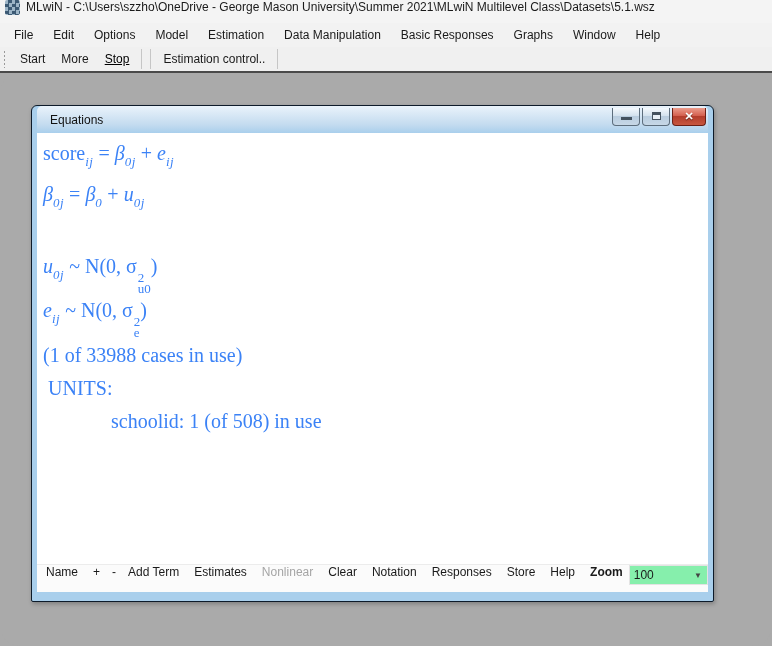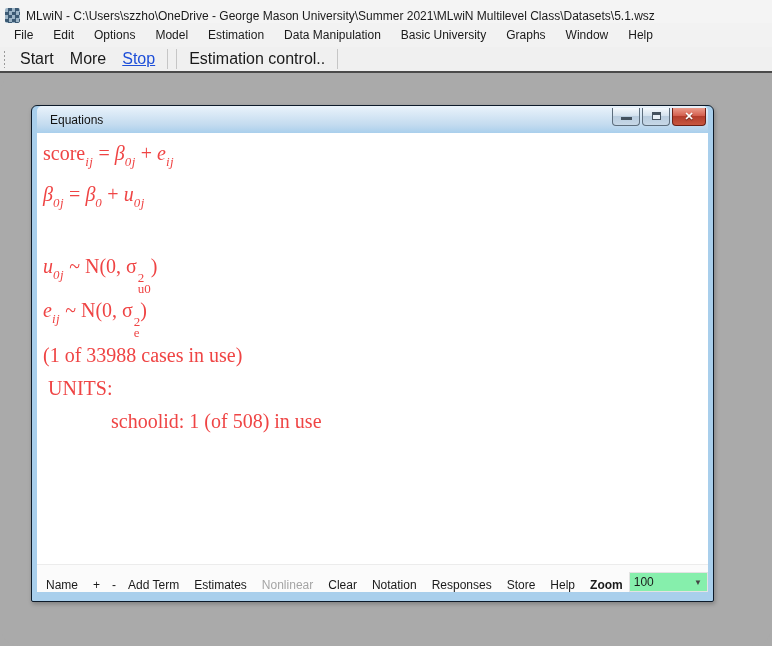--- a/index.html
+++ b/index.html
@@ -6,50 +6,50 @@
   html,body { width:772px; height:646px; }
   body {
     font-family:"Liberation Sans", sans-serif;
     background:#aaaaaa;
     overflow:hidden;
     position:relative;
   }
   
   .app-titlebar {
     height:23px; background:#f4f4f4;
-    display:flex; align-items:flex-end; gap:6px; padding-left:5px;
+    display:flex; align-items:flex-start; gap:6px; padding-left:5px;
   }
   .app-icon {
     width:15px; height:15px;
     background:repeating-conic-gradient(#3c5a74 0% 25%, #9cb4c6 25% 50%);
     background-size:7px 7px;
     border-radius:2px;
     flex:0 0 auto;
   }
   .app-title { font-size:12px; color:#1a1a1a; white-space:nowrap; }
   
   .menubar {
     height:24px; background:#f2f2f2;
     display:flex; align-items:center; font-size:12px; color:#1a1a1a;
     padding-left:4px;
   }
   .menu-item { padding:4px 10px; cursor:default; }
   
   .toolbar {
     height:26px; background:#f0f0f0;
-    display:flex; align-items:center; font-size:16px; color:#1a1a1a;
+    display:flex; align-items:center; font-size:12px; color:#1a1a1a;
     border-bottom:2px solid #4a4a4a;
   }
   .tb-handle {
     width:3px; height:18px; margin:0 6px 0 3px;
     background-image:radial-gradient(#9a9a9a 40%, transparent 45%);
     background-size:3px 4px;
   }
   .tb-btn { padding:3px 8px; white-space:nowrap; }
-  .tb-btn.disabled { color:#1d4ed8;text-decoration:underline; }
+  .tb-btn.disabled { color:#000000;text-decoration:underline; }
   .tb-sep { width:1px; height:20px; background:#c6c6c6; margin:0 4px; }
   
   .mdi { position:absolute; left:0; top:73px; right:0; bottom:0; background:#aaaaaa;border-radius:20px; }
   
   .eq-window {
     position:absolute; left:31px; top:32px; width:683px; height:497px;
     background:#a9cfec;
     border:1px solid #0d1b2a;
     border-radius:6px 6px 2px 2px;
     padding:0 5px 5px 5px;
@@ -83,40 +83,40 @@
   .glyph-close { color:#fff; font-size:11px; font-weight:bold; text-shadow:0 1px 1px rgba(0,0,0,0.5); line-height:1; }
   .eq-content {
     position:relative;
     background:#ffffff;
     height:459px;
     overflow:hidden;
   }
   
   .eq-area {
     font-family:"Liberation Serif", serif;
-    font-size:20px; color:#ef4444;
+    font-size:20px; color:#3b82f6;
     padding:4px 0 0 6px;
   }
   .eqline { line-height:33px; white-space:pre; }
   .eqline.indent1 { padding-left:5px; }
   .eqline.indent2 { padding-left:68px; }
   .spacer { height:31px; }
   .it { font-style:italic; }
   .sb { font-size:13px; font-style:italic; vertical-align:-6px; letter-spacing:0.5px; }
   .stk {
     display:inline-flex; flex-direction:column; align-items:flex-start;
     font-size:13px; line-height:0.82; vertical-align:-9px; margin-left:1px;
   }
   .stk .top { font-style:normal; }
   .stk .bot { }
   
   .eq-toolbar {
     position:absolute; left:0; right:0; bottom:0; height:28px;
     background:#fbfbfb; border-top:1px solid #ececec;
-    display:flex; align-items:flex-end;
+    display:flex; align-items:flex-start;
     font-size:12px; color:#1a1a1a;
     padding-left:9px; white-space:nowrap;
   }
   .eqtb-item { margin-right:15px; cursor:default; }
   .eqtb-item.narrow { margin-right:12px; }
   .eqtb-item.disabled { color:#a5a5a5; }
   .eqtb-item.bold { font-weight:bold; margin-right:6px; }
   .zoom-combo {
     width:89px; height:20px; background:#86efac;
     border:1px solid #e3e3e3;
@@ -132,21 +132,21 @@
   <div class="app-title">MLwiN - C:\Users\szzho\OneDrive - George Mason University\Summer 2021\MLwiN Multilevel Class\Datasets\5.1.wsz</div>
 </div>
 
 <div class="menubar">
   <div class="menu-item">File</div>
   <div class="menu-item">Edit</div>
   <div class="menu-item">Options</div>
   <div class="menu-item">Model</div>
   <div class="menu-item">Estimation</div>
   <div class="menu-item">Data Manipulation</div>
-  <div class="menu-item">Basic University</div>
+  <div class="menu-item">Basic Responses</div>
   <div class="menu-item">Graphs</div>
   <div class="menu-item">Window</div>
   <div class="menu-item">Help</div>
 </div>
 
 <div class="toolbar">
   <div class="tb-handle"></div>
   <div class="tb-btn">Start</div>
   <div class="tb-btn">More</div>
   <div class="tb-btn disabled">Stop</div>

